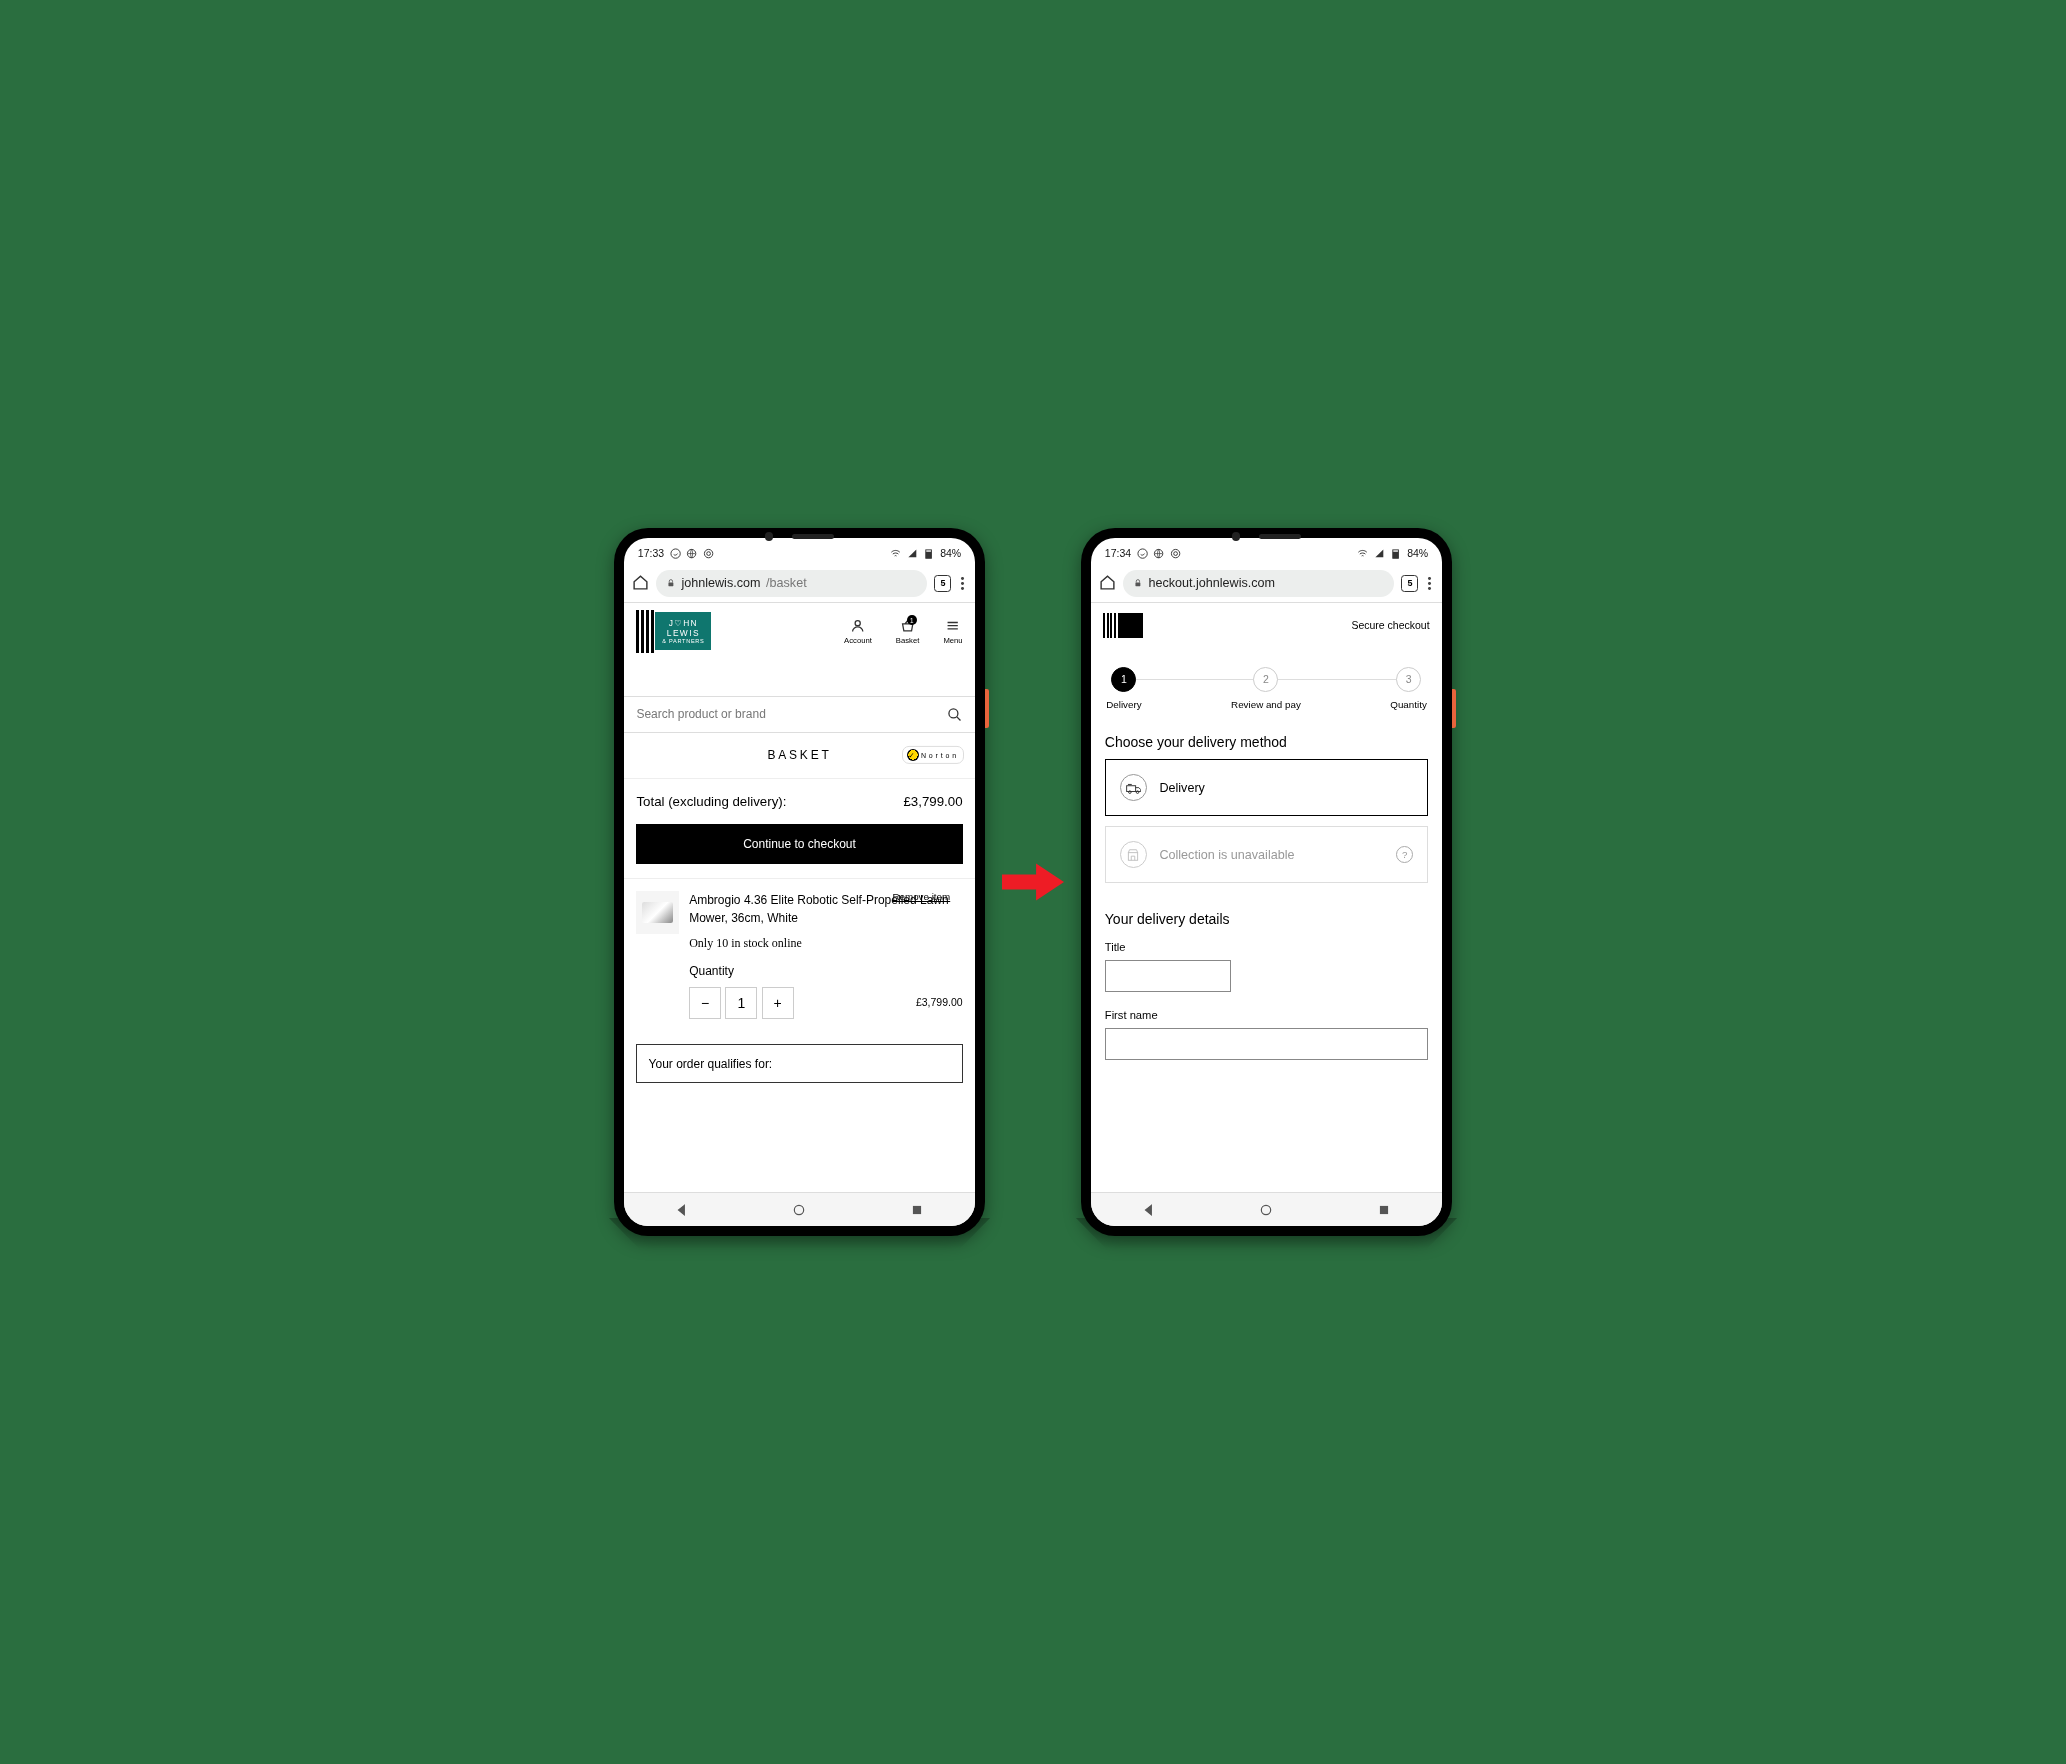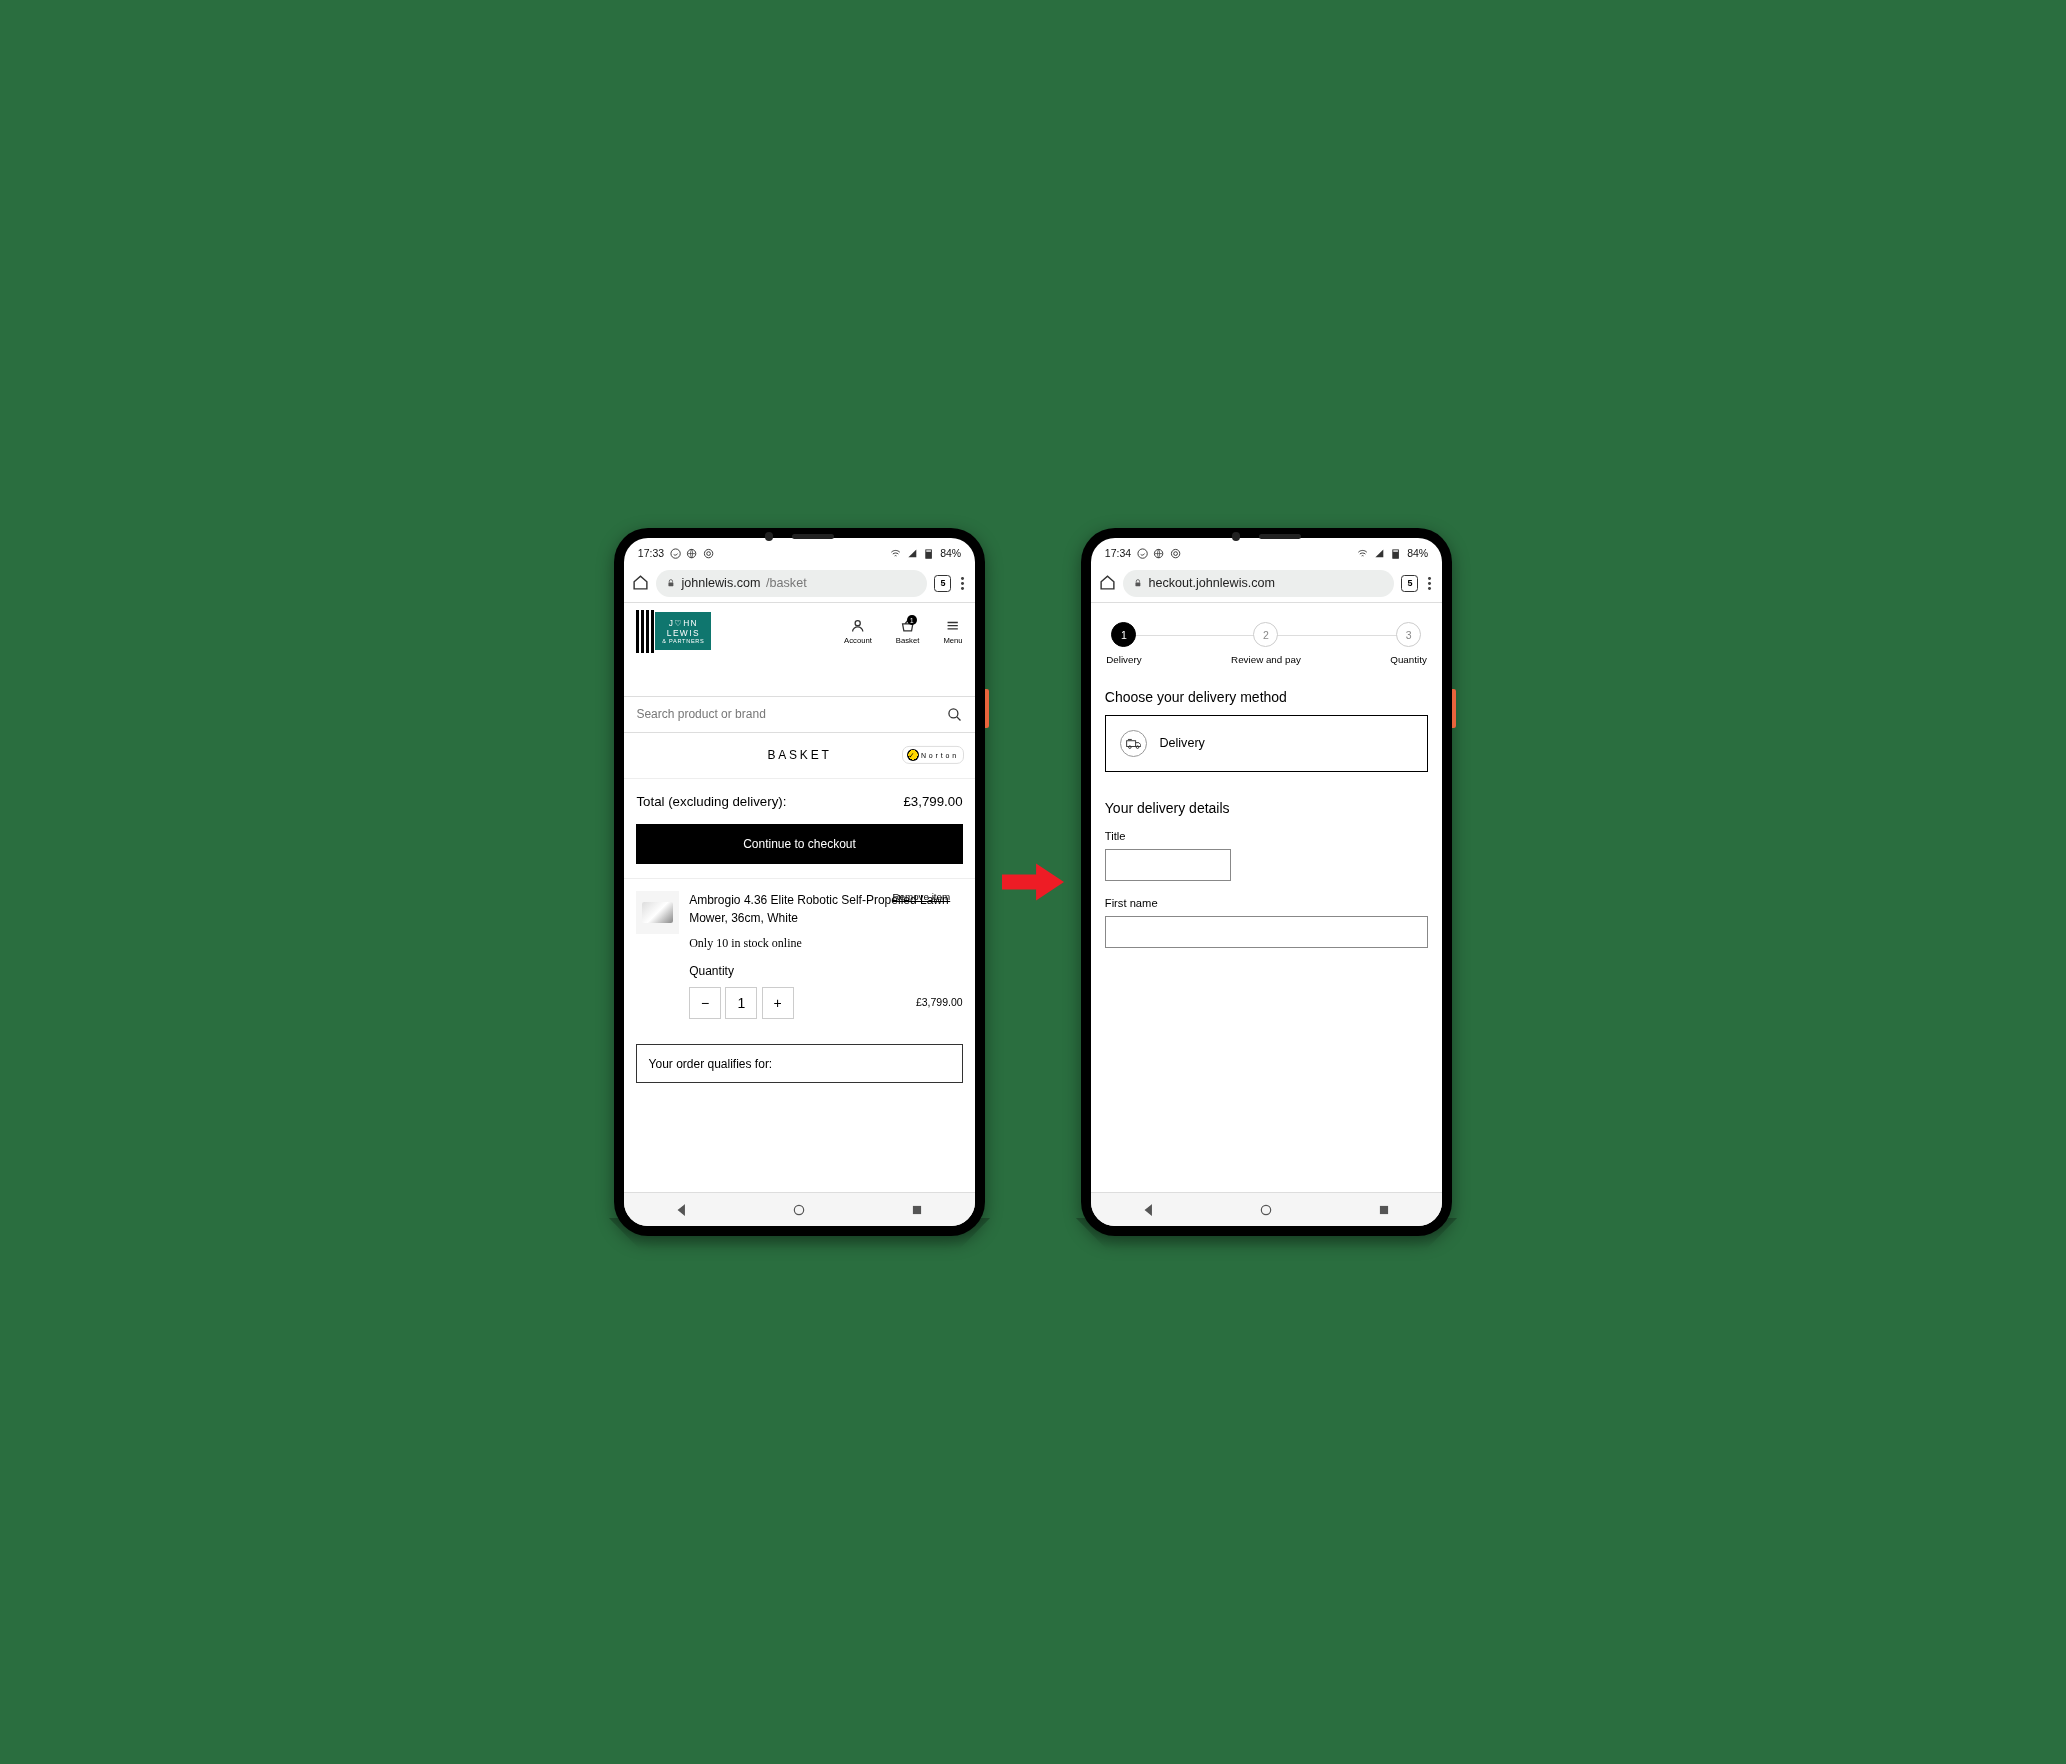--- a/index.html
+++ b/index.html
@@ -518,20 +518,32 @@
         <span class="url-host">heckout.johnlewis.com</span>
       </div>
       <div class="tab-count">5</div>
       <div class="more-dots">
           <span></span>
           <span></span>
           <span></span>
         </div>
     </div>
     <div class="content">
+      <div class="secure-hdr">
+        <div class="logo-small">
+          <div class="logo-small-bars">
+              <span></span>
+              <span></span>
+              <span></span>
+              <span></span>
+            </div>
+          <div class="logo-small-box"></div>
+        </div>
+        <span>Secure checkout</span>
+      </div>
       <div class="stepper">
         <div class="step active">
           <div class="step-circ">1</div>
           <span>Delivery</span>
         </div>
         <div class="step">
           <div class="step-circ">2</div>
           <span>Review and pay</span>
         </div>
         <div class="step">
@@ -545,20 +557,30 @@
           <svg width="15.4" height="12.6" viewBox="0 0 24 18" fill="none" stroke="#333" stroke-width="1.5">
               <rect x="1" y="5" width="14" height="9"></rect>
               <path d="M15 8h5l3 3v3h-8"></path>
               <circle cx="6" cy="15" r="2"></circle>
               <circle cx="18" cy="15" r="2"></circle>
               <path d="M3 3h6"></path>
             </svg>
         </div>
         <span>Delivery</span>
       </div>
+      <div class="opt disabled">
+        <div class="opt-icon">
+          <svg width="14" height="14" viewBox="0 0 24 24" fill="none" stroke="#bbb" stroke-width="1.5">
+              <rect x="4" y="8" width="16" height="13"></rect>
+              <path d="M4 8l2-5h12l2 5M9 21v-7h6v7"></path>
+            </svg>
+        </div>
+        <span>Collection is unavailable</span>
+        <div class="help-circ">?</div>
+      </div>
       <div class="section-h">Your delivery details</div>
       <div class="form-label">Title</div>
       <div class="form-input narrow"></div>
       <div class="form-label">First name</div>
       <div class="form-input full"></div>
     </div>
     <div class="navbar">
       <svg class="nav-btn" viewBox="0 0 24 24" fill="none" stroke="#555" stroke-width="2">
           <path d="M16 4l-10 8 10 8z" fill="#555"></path>
         </svg>

